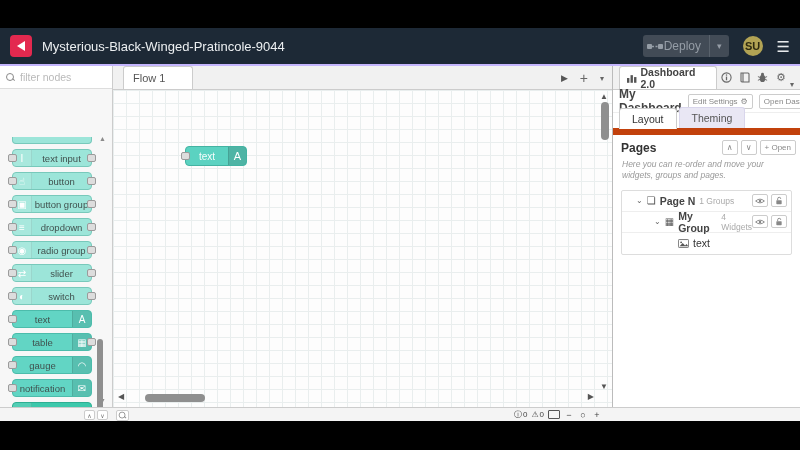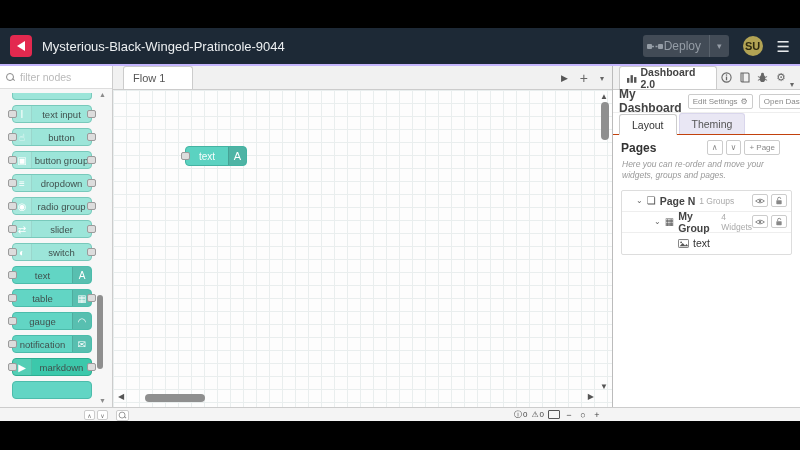--- a/index.html
+++ b/index.html
@@ -15,21 +15,21 @@
   .deploy{margin-left:auto;background:#424b56;border-radius:3px;display:flex;align-items:center;color:#959da6;font-size:12px;height:22px;cursor:pointer;}
   .deploy .dlab{padding:0 8px 0 4px;display:flex;align-items:center;gap:1px;}
   .deploy .dchev{border-left:1px solid #59626c;padding:0 7px;font-size:9px;align-self:stretch;display:flex;align-items:center;}
   .avatar{width:20px;height:20px;border-radius:50%;background:#b2a354;color:#2e2a10;font-size:11px;font-weight:bold;display:flex;align-items:center;justify-content:center;margin:0 14px;cursor:pointer;}
   .burger{color:#e8eaec;font-size:15px;cursor:pointer;line-height:1;}
 
   
   .main{flex:1;display:flex;min-height:0;}
 
   
-  .palette{width:113px;flex:0 0 auto;background:#f7f7f7;border-right:1px solid #ccc;display:flex;flex-direction:column;}
+  .palette{width:113px;flex:0 0 auto;background:#f7f7f7;border-right:1px solid #ccc;display:flex;flex-direction:column;gap:44px;}
   .pal-search{height:23px;background:#fff;border-bottom:1px solid #ddd;display:flex;align-items:center;padding:0 6px;gap:5px;flex:0 0 auto;}
   .pal-search .ph{color:#b9b9b9;font-size:10.5px;}
   .mag{position:relative;width:9px;height:9px;flex:0 0 auto;}
   .mag::before{content:"";position:absolute;left:0;top:0;width:6px;height:6px;border:1.2px solid #8a8a8a;border-radius:50%;}
   .mag::after{content:"";position:absolute;left:6px;top:6px;width:3px;height:1.4px;background:#8a8a8a;transform:rotate(45deg);}
   .pal-list{position:relative;flex:1;overflow:hidden;padding-top:4px;}
   .pnode{position:relative;width:80px;height:18px;margin:0 0 5px 12px;border-radius:4px;display:flex;align-items:center;font-size:9.5px;color:#40514e;cursor:grab;}
   .pnode.light{background:#9ce5d9;border:1px solid #78c9bb;}
   .pnode.dark{background:#62d5c4;border:1px solid #4cbcab;}
   .pnode.deep{background:#3cc8ab;border:1px solid #2dae92;}
@@ -67,25 +67,25 @@
   
   .sidebar{width:188px;flex:0 0 auto;background:#fff;border-left:1px solid #bbb;display:flex;flex-direction:column;font-size:11px;}
   .sb-tabs{height:24px;background:#f1f1f1;border-bottom:1px solid #ccc;display:flex;align-items:flex-end;flex:0 0 auto;}
   .sb-tab{margin-left:6px;height:23px;background:#fff;border:1px solid #ccc;border-bottom:none;border-radius:3px 3px 0 0;display:flex;align-items:center;gap:4px;padding:0 7px;font-size:10.5px;font-weight:bold;color:#444;cursor:pointer;}
   .sb-iconbtn{height:24px;display:flex;align-items:center;justify-content:center;width:19px;color:#666;cursor:pointer;font-size:11px;}
   .sb-chev{margin-left:auto;margin-right:6px;color:#666;font-size:8px;cursor:pointer;}
   .dash-head{height:23px;display:flex;align-items:center;padding:0 6px;border-bottom:1px solid #eee;flex:0 0 auto;}
   .dash-title{font-weight:bold;font-size:12px;color:#444;}
   .sb-btn{border:1px solid #ccc;background:#fff;border-radius:2px;color:#888;font-size:8px;padding:2px 4px;display:flex;align-items:center;gap:3px;cursor:pointer;white-space:nowrap;}
   .dash-head .sb-btn{margin-left:6px;}
-  .lt-tabs{height:22px;border-bottom:1px solid #c2410c;display:flex;align-items:flex-end;padding-left:6px;flex:0 0 auto;}
+  .lt-tabs{height:22px;border-bottom:7px solid #c2410c;display:flex;align-items:flex-end;padding-left:6px;flex:0 0 auto;}
   .lt-tab{height:21px;padding:0 12px;display:flex;align-items:center;font-size:10.5px;border-radius:3px 3px 0 0;cursor:pointer;}
   .lt-tab.active{background:#fff;border:1px solid #ccc;border-bottom:1px solid #fff;color:#333;margin-bottom:-1px;}
   .lt-tab.inactive{background:#e9e7f4;border:1px solid #d9d6ec;border-bottom:none;color:#555;margin-left:2px;}
-  .pages-head{display:flex;align-items:center;padding:5px 20px 3px 8px;}
+  .pages-head{display:flex;align-items:center;padding:5px 4px 3px 8px;}
   .pages-head .ph-title{font-weight:bold;font-size:12px;color:#333;}
   .pages-head .btns{margin-left:auto;display:flex;gap:3px;}
   .pages-desc{padding:1px 9px 5px 9px;font-size:8.5px;font-style:italic;color:#999;line-height:1.35;}
   .tree{margin:3px 8px;border:1px solid #ddd;border-radius:2px;background:#fff;}
   .trow{display:flex;align-items:center;height:21px;border-bottom:1px solid #eee;padding-right:4px;}
   .trow:last-child{border-bottom:none;}
   .trow .caret{color:#666;font-size:8px;margin-right:4px;cursor:pointer;}
   .trow .ticon{margin-right:4px;color:#555;font-size:10px;display:flex;align-items:center;}
   .trow .tname{font-weight:bold;color:#444;font-size:10.5px;margin-right:4px;}
   .trow .tcount{color:#aaa;font-size:8.5px;}
@@ -298,21 +298,21 @@
         <div class="lt-tabs">
           <div class="lt-tab active">Layout</div>
           <div class="lt-tab inactive">Theming</div>
         </div>
 
         <div class="pages-head">
           <span class="ph-title">Pages</span>
           <span class="btns">
             <span class="sb-btn">∧</span>
             <span class="sb-btn">∨</span>
-            <span class="sb-btn">+ Page</span>
+            <span class="sb-btn">+ Open</span>
           </span>
         </div>
         <div class="pages-desc">Here you can re-order and move your widgets, groups and pages.</div>
 
         <div class="tree">
           <div class="trow t-page">
             <span class="caret">⌄</span>
             <span class="ticon">❏</span>
             <span class="tname">Page N</span>
             <span class="tcount">1 Groups</span>

